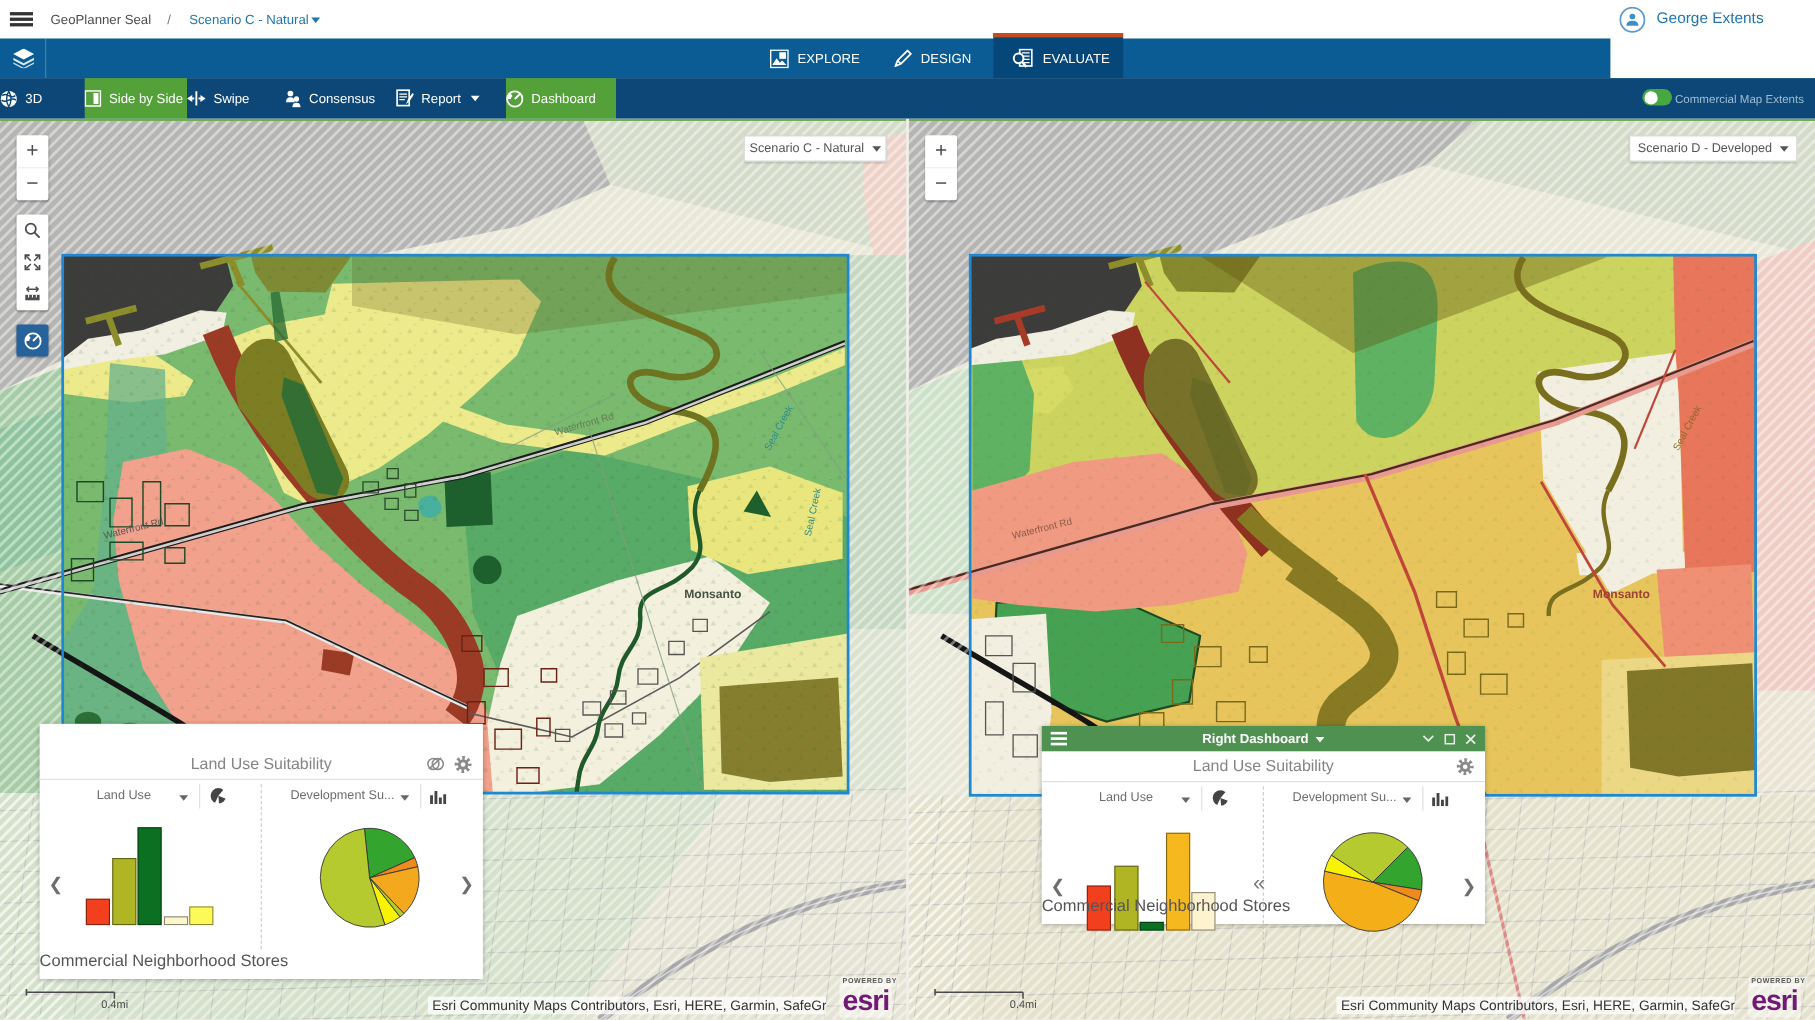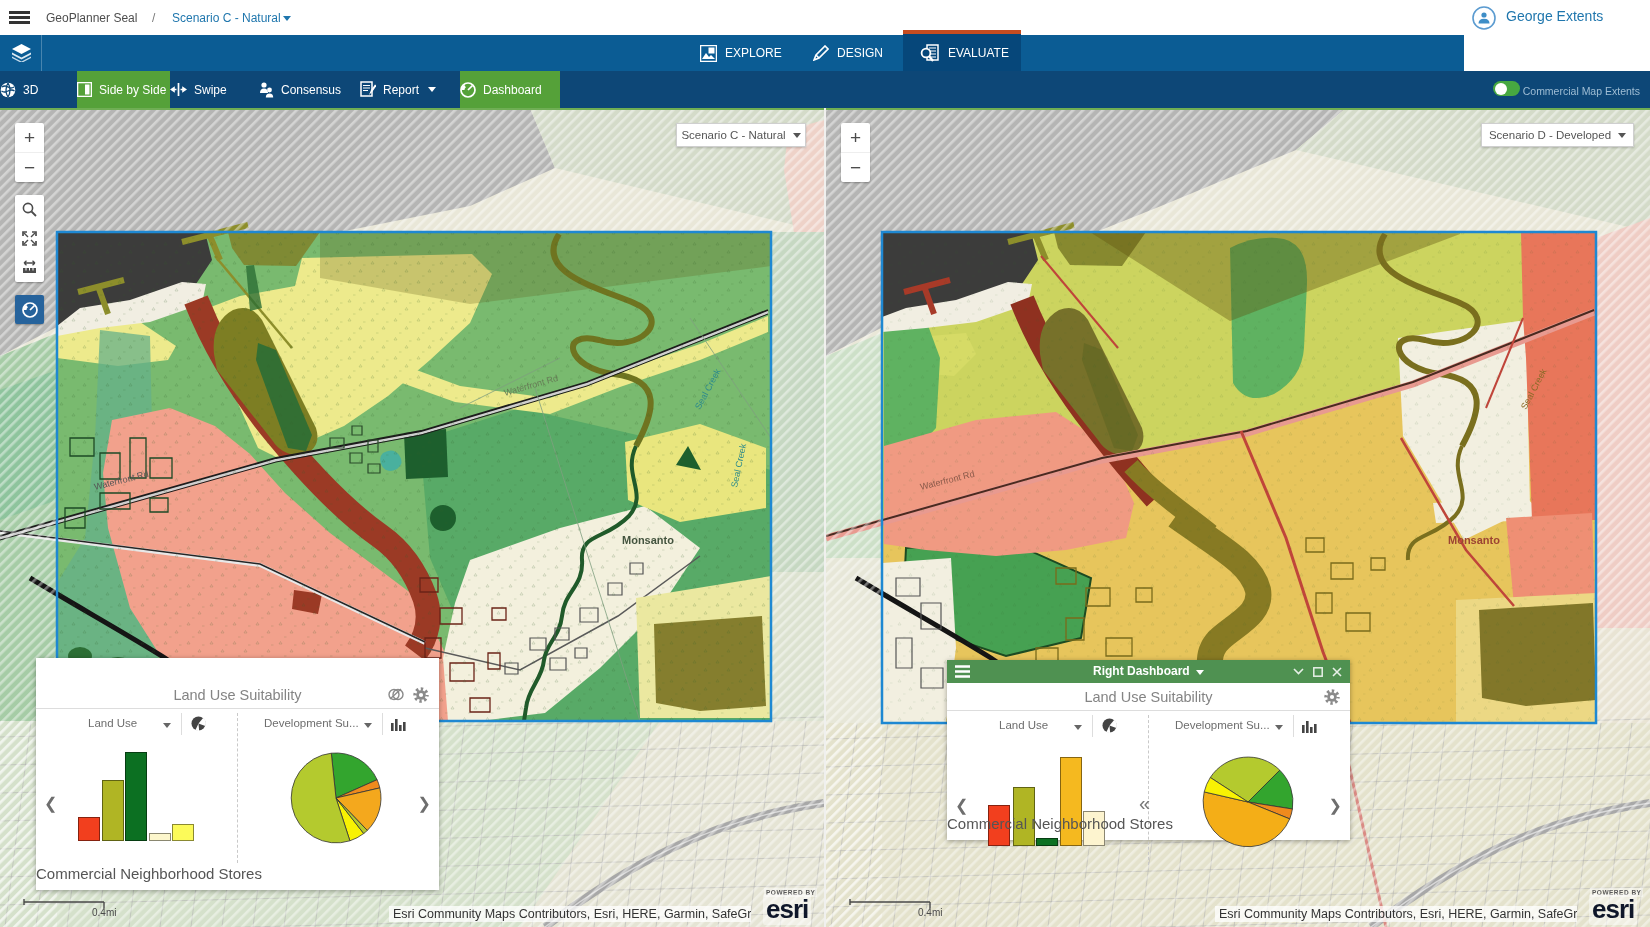--- a/index.html
+++ b/index.html
@@ -20,21 +20,21 @@
 #maps{position:absolute;left:0;top:108px;width:1650px;height:819px;background:#e8e6d8}
 #lpan{position:absolute;left:0;top:0;width:824px;height:819px;overflow:hidden}
 #rpan{position:absolute;left:826px;top:0;width:824px;height:819px;overflow:hidden}
 #mapdiv{position:absolute;left:824px;top:0;width:2px;height:819px;background:#f0f0ee}
 .zoombox{position:absolute;left:15px;top:15px;width:29px;height:59px;background:#fff;border-radius:2px;box-shadow:0 1px 2px rgba(0,0,0,.3)}
 .zoombox .plus,.zoombox .minus{position:absolute;left:0;width:29px;height:29px;color:#4c4c4c;font-size:19px;text-align:center;line-height:29px}
 .zoombox .minus{top:29px;border-top:1px solid #eee}
 .scen{position:absolute;top:15px;height:24px;background:#fff;border:1px solid #cfcfcf;color:#555;font-size:11.5px;display:flex;align-items:center;justify-content:center;gap:7px;box-shadow:0 1px 2px rgba(0,0,0,.2)}
 .scen .car{border-top-color:#555;border-left-width:4px;border-right-width:4px}
 .attrib{position:absolute;bottom:5px;height:16px;background:rgba(255,255,255,.75);color:#323232;font-size:12.5px;line-height:16px;padding:0 4px;white-space:nowrap}
-.esri{position:absolute;bottom:2px;color:#0f172a;font-size:26px;font-weight:bold;letter-spacing:-1px;background:rgba(255,255,255,.45);padding:0 3px;border-radius:2px}
+.esri{position:absolute;bottom:2px;color:#701a75;font-size:26px;font-weight:bold;letter-spacing:-1px;background:rgba(255,255,255,.45);padding:0 3px;border-radius:2px}
 .pby{position:absolute;font-size:6.5px;color:#595959;letter-spacing:.5px;font-weight:bold;background:rgba(255,255,255,.45);padding:1px 2px}
 
 .dash{position:absolute;width:403px;background:#fff;box-shadow:0 1px 5px rgba(0,0,0,.35)}
 .dtitle{position:absolute;left:0;top:0;right:0;height:23px;background:#4f9151;color:#fff;font-size:12px;font-weight:bold;text-align:center;line-height:23px}
 .dsub{position:absolute;left:0;top:23px;right:0;height:28px;border-bottom:1px solid #ddd;color:#848484;font-size:14.5px;text-align:center;line-height:28px}
 .chead{position:absolute;color:#6e6e6e;font-size:11.5px}
 .dnav{position:absolute;color:#6e6e6e;font-size:16px}
 .dfoot{position:absolute;left:0;right:0;bottom:8px;text-align:left;color:#555;font-size:15px;font-weight:normal}
 .vsep{position:absolute;border-left:1px dashed #c9c9c9}
 .bar{position:absolute}

